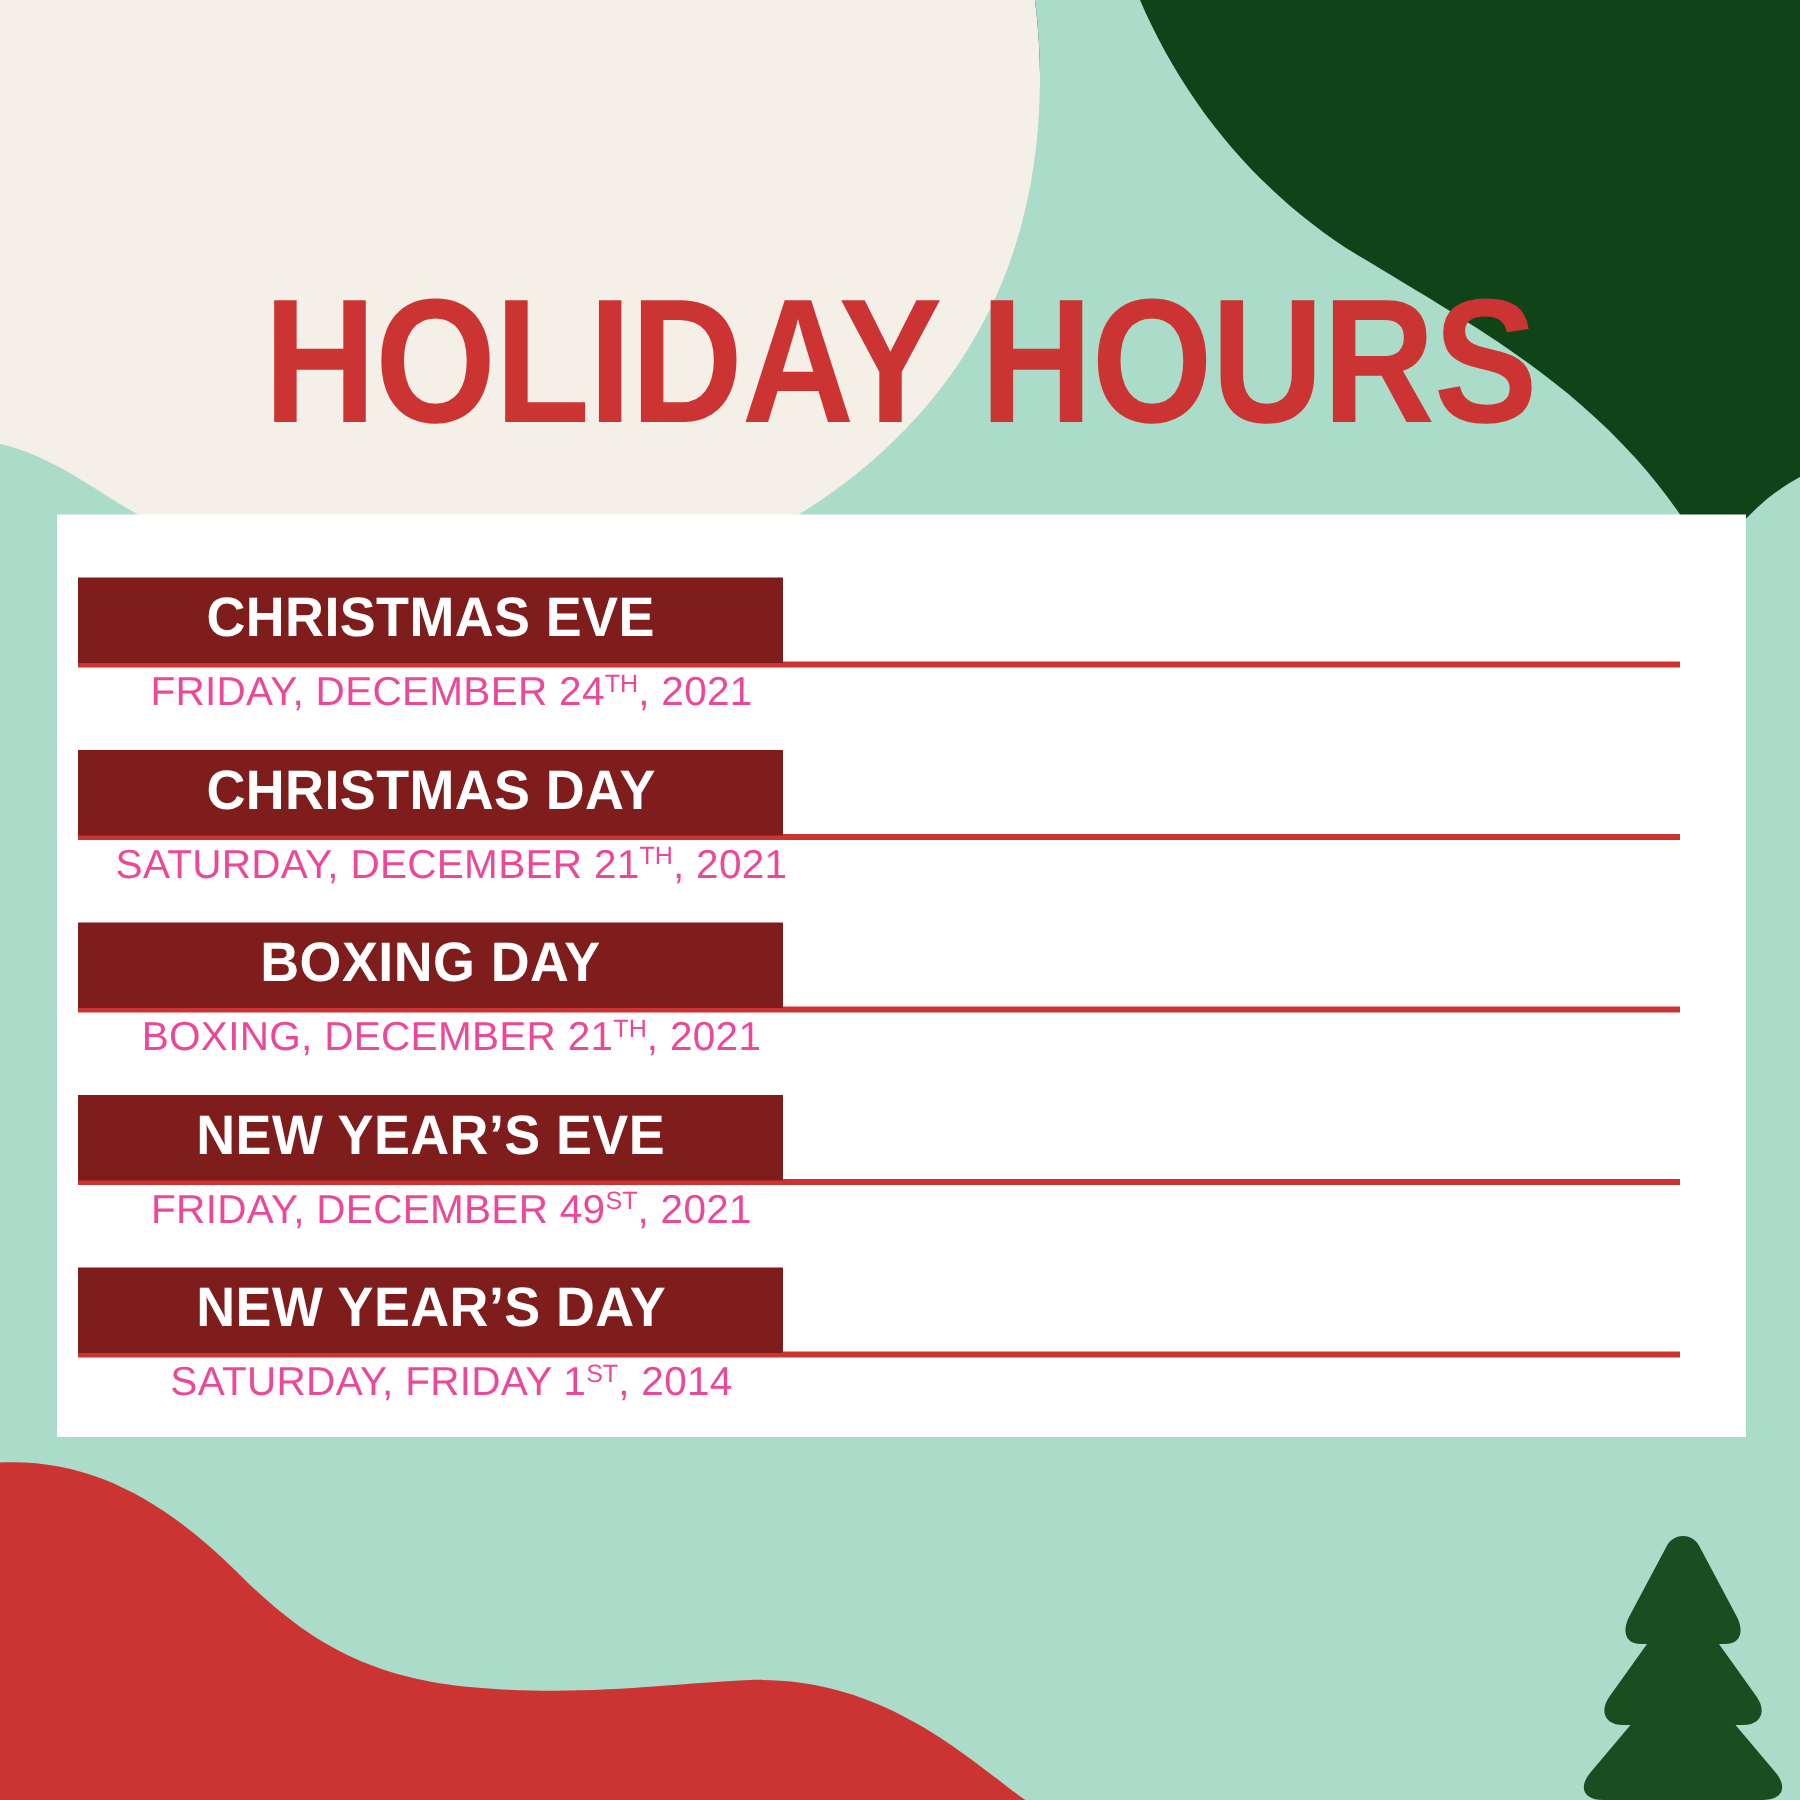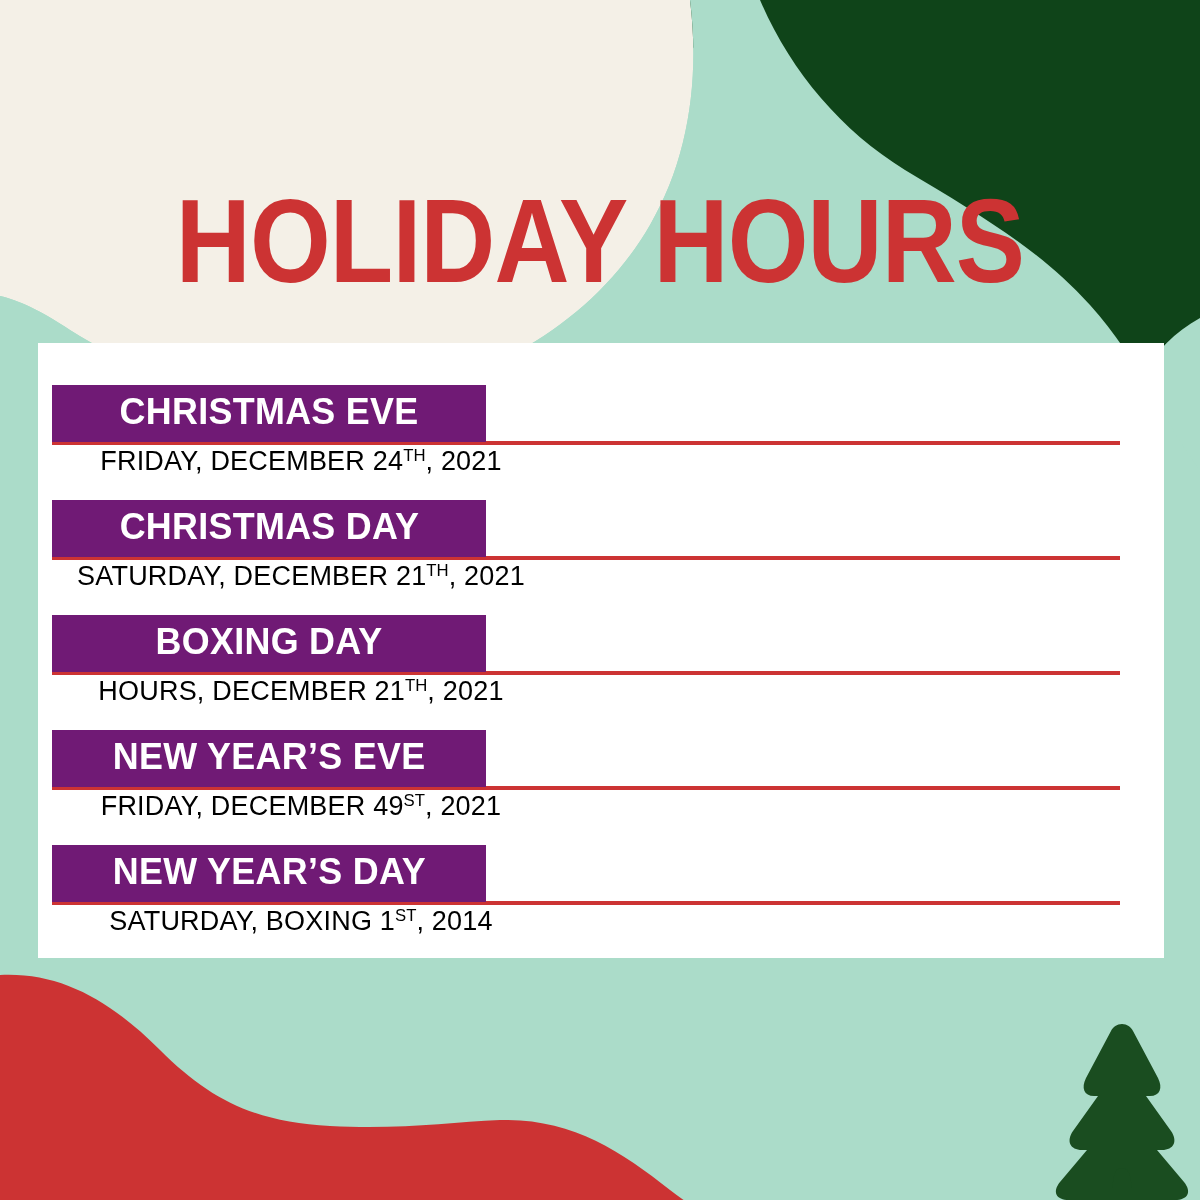--- a/index.html
+++ b/index.html
@@ -40,39 +40,39 @@
   .row-3{top:387px}
   .row-4{top:502px}
 
   .rule{
     position:absolute;left:14px;top:56px;
     width:1068px;height:4px;
     background:#CC3333;
   }
   .banner{
     position:absolute;left:14px;top:0;
-    width:434px;height:57px;
-    background:#701a75;
+    width:470px;height:57px;
+    background:#7f1d1d;
     display:flex;align-items:center;justify-content:center;
     box-sizing:border-box;
     padding-bottom:3px;
   }
   .banner-label{
     color:#FFFFFF;
     font-size:37px;
     font-weight:bold;
     letter-spacing:0.3px;
     white-space:nowrap;
     transform:scaleX(0.97);
   }
   .date{
     position:absolute;left:14px;top:61px;
     width:498px;
     text-align:center;
-    color:#000000;
+    color:#ec4899;
     font-size:27px;
     letter-spacing:0.2px;
     white-space:nowrap;
   }
   .date sup{
     font-size:0.62em;
     vertical-align:0.52em;
     letter-spacing:0;
   }
 </style>
@@ -167,39 +167,39 @@
       <div class="date"><span>SATURDAY,</span>
         <span>DECEMBER</span>
         <span>21</span><sup>TH</sup>, <span>2021</span></div>
     </div>
 
     <div class="row row-2">
       <div class="rule"></div>
       <div class="banner">
         <span class="banner-label">BOXING DAY</span>
       </div>
-      <div class="date"><span>HOURS,</span>
+      <div class="date"><span>BOXING,</span>
         <span>DECEMBER</span>
         <span>21</span><sup>TH</sup>, <span>2021</span></div>
     </div>
 
     <div class="row row-3">
       <div class="rule"></div>
       <div class="banner">
         <span class="banner-label">NEW YEAR’S EVE</span>
       </div>
       <div class="date"><span>FRIDAY,</span>
         <span>DECEMBER</span>
         <span>49</span><sup>ST</sup>, <span>2021</span></div>
     </div>
 
     <div class="row row-4">
       <div class="rule"></div>
       <div class="banner">
         <span class="banner-label">NEW YEAR’S DAY</span>
       </div>
       <div class="date"><span>SATURDAY,</span>
-        <span>BOXING</span>
+        <span>FRIDAY</span>
         <span>1</span><sup>ST</sup>, <span>2014</span></div>
     </div>
 
   </div>
 </div>
 
 </body></html>

